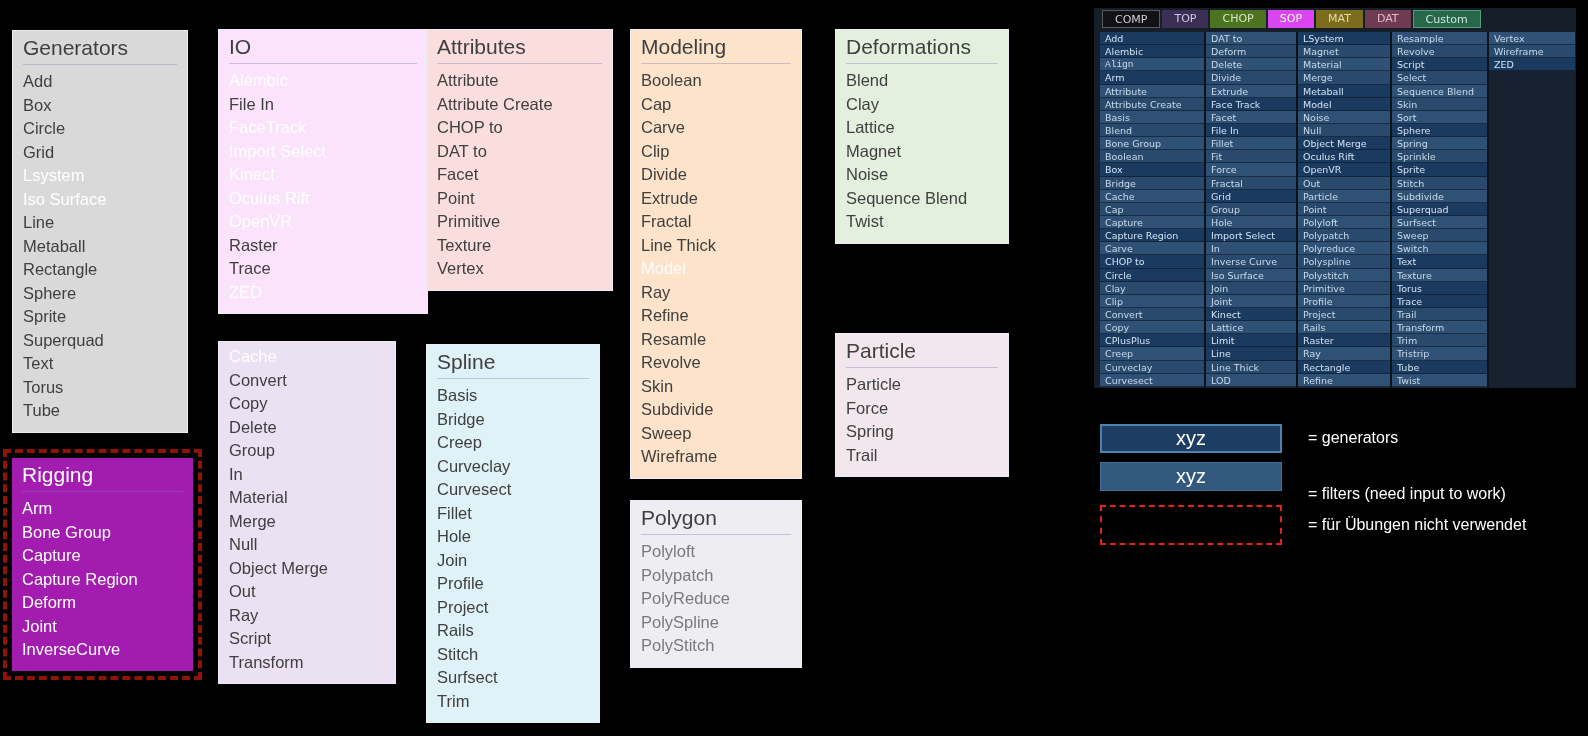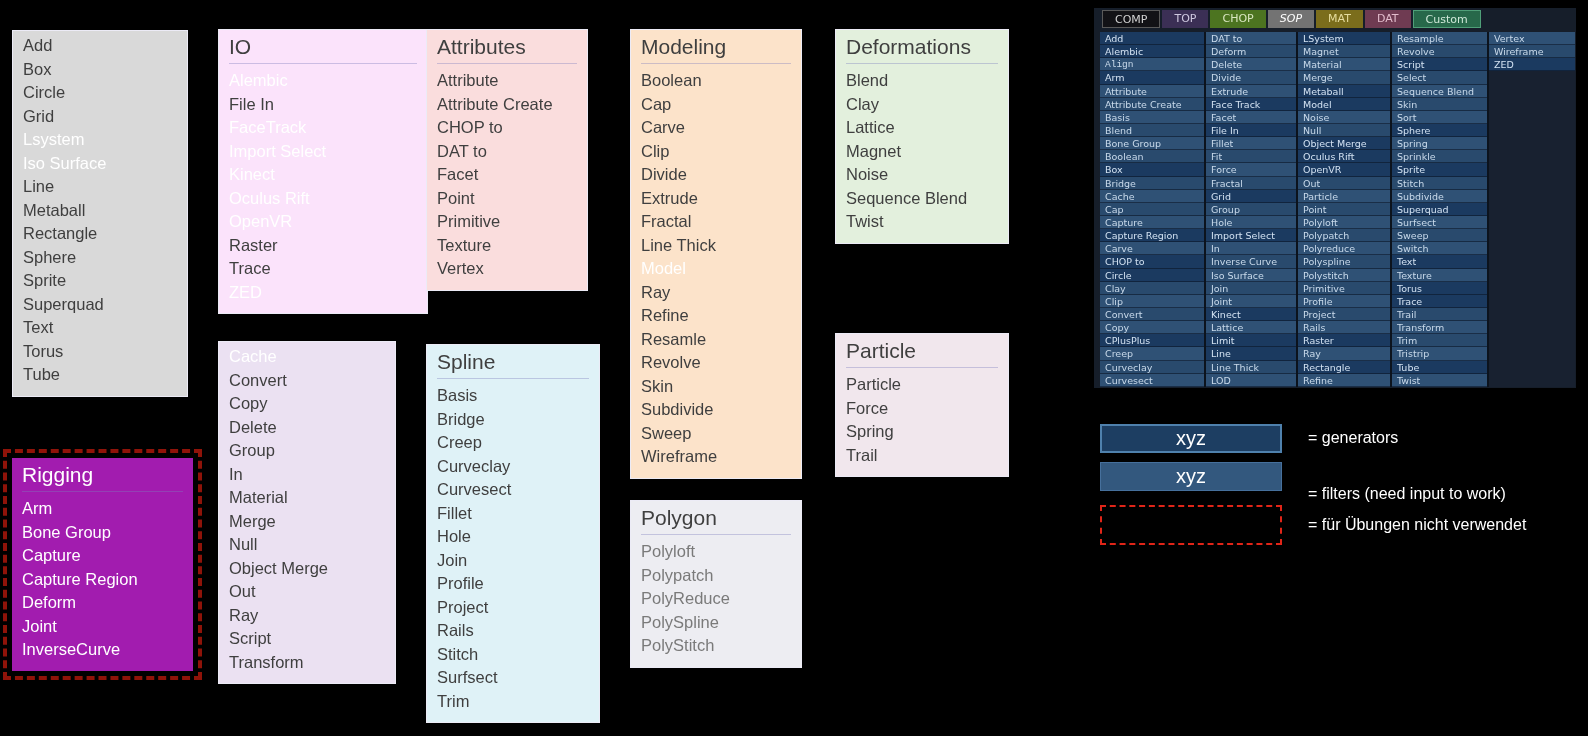--- a/index.html
+++ b/index.html
@@ -6,21 +6,21 @@
   .canvas{position:relative;width:1588px;height:736px;background:#000;font-family:"Liberation Sans",sans-serif;}
 
   
   .opbox{position:absolute;border:1px solid #ecebf6;padding:3px 10px 9px 10px;box-sizing:border-box;}
   .opbox .btitle{font-size:21px;line-height:28px;color:#3f3f3f;border-bottom:1px solid rgba(125,125,190,.38);padding-bottom:2px;margin-bottom:5px;white-space:nowrap;}
   .opitem{font-size:16.5px;line-height:23.5px;color:#3f3f3f;white-space:nowrap;}
 
   .box-generators{left:12px;top:30px;width:176px;}
   .box-io{left:218px;top:29px;width:210px;}
   .box-workflow{left:218px;top:341px;width:178px;}
-  .box-attributes{left:426px;top:29px;width:162px;}
+  .box-attributes{left:426px;top:29px;width:187px;}
   .box-spline{left:426px;top:344px;width:174px;}
   .box-modeling{left:630px;top:29px;width:172px;}
   .box-polygon{left:630px;top:500px;width:172px;}
   .box-deformations{left:835px;top:29px;width:174px;}
   .box-dynamics{left:835px;top:333px;width:174px;}
 
   .rigging-wrap{position:absolute;left:3px;top:449px;width:181px;border:4px dashed #8f1309;padding:5px;background:#000;}
   .rigging-wrap .opbox{position:static;border:none;width:auto;}
 
   
@@ -38,20 +38,21 @@
   .lg3{left:1100px;top:505px;width:182px;height:40px;border:2px dashed #e02518;background:transparent;}
   .legend-label{position:absolute;left:1308px;color:#fff;font-size:16px;line-height:22px;font-family:"Liberation Sans",sans-serif;white-space:nowrap;}
   .ll1{top:427px;} .ll2{top:483px;} .ll3{top:514px;}
 </style>
 </head>
 <body>
 
 <div class="canvas">
   <div id="boxes-root">
       <div class="opbox box-generators" style="background: rgb(217, 217, 217);">
+        <div class="btitle" style="color: rgb(63, 63, 63);">Generators</div>
         <div class="opitem">Add</div>
         <div class="opitem">Box</div>
         <div class="opitem">Circle</div>
         <div class="opitem">Grid</div>
         <div class="opitem" style="color: rgb(255, 255, 255);">Lsystem</div>
         <div class="opitem" style="color: rgb(255, 255, 255);">Iso Surface</div>
         <div class="opitem">Line</div>
         <div class="opitem">Metaball</div>
         <div class="opitem">Rectangle</div>
         <div class="opitem">Sphere</div>
@@ -176,21 +177,21 @@
         <div class="opitem">Spring</div>
         <div class="opitem">Trail</div>
       </div>
     </div>
 
   <div class="dialog">
     <div class="tabbar" id="tabbar">
         <div class="tab" style="background: rgb(18, 18, 22); color: rgb(208, 208, 208); border: 1px solid rgb(90, 90, 90);">COMP</div>
         <div class="tab" style="background: rgb(59, 47, 85); color: rgb(207, 200, 224);">TOP</div>
         <div class="tab" style="background: rgb(76, 116, 32); color: rgb(217, 230, 192);">CHOP</div>
-        <div class="tab" style="background: #737373; color: rgb(255, 255, 255); font-style: italic;">SOP</div>
+        <div class="tab" style="background: #d946ef; color: rgb(255, 255, 255);">SOP</div>
         <div class="tab" style="background: rgb(123, 109, 28); color: rgb(230, 220, 158);">MAT</div>
         <div class="tab" style="background: rgb(111, 59, 82); color: rgb(227, 188, 204);">DAT</div>
         <div class="tab" style="background: rgb(39, 104, 74); color: rgb(207, 232, 216); border: 1px solid rgb(79, 159, 120);">Custom</div>
       </div>
     <div class="optable" id="optable">
         <div class="opcol" style="width: 104px;">
           <div class="oprow" style="background: rgb(27, 58, 96); color: rgb(211, 226, 242);">Add</div>
           <div class="oprow" style="background: rgb(27, 58, 96); color: rgb(211, 226, 242);">Alembic</div>
           <div class="oprow" style="background: rgb(47, 81, 117); color: rgb(201, 218, 235); font-family: Liberation Mono, monospace;">Align</div>
           <div class="oprow" style="background: rgb(27, 58, 96); color: rgb(211, 226, 242);">Arm</div>

